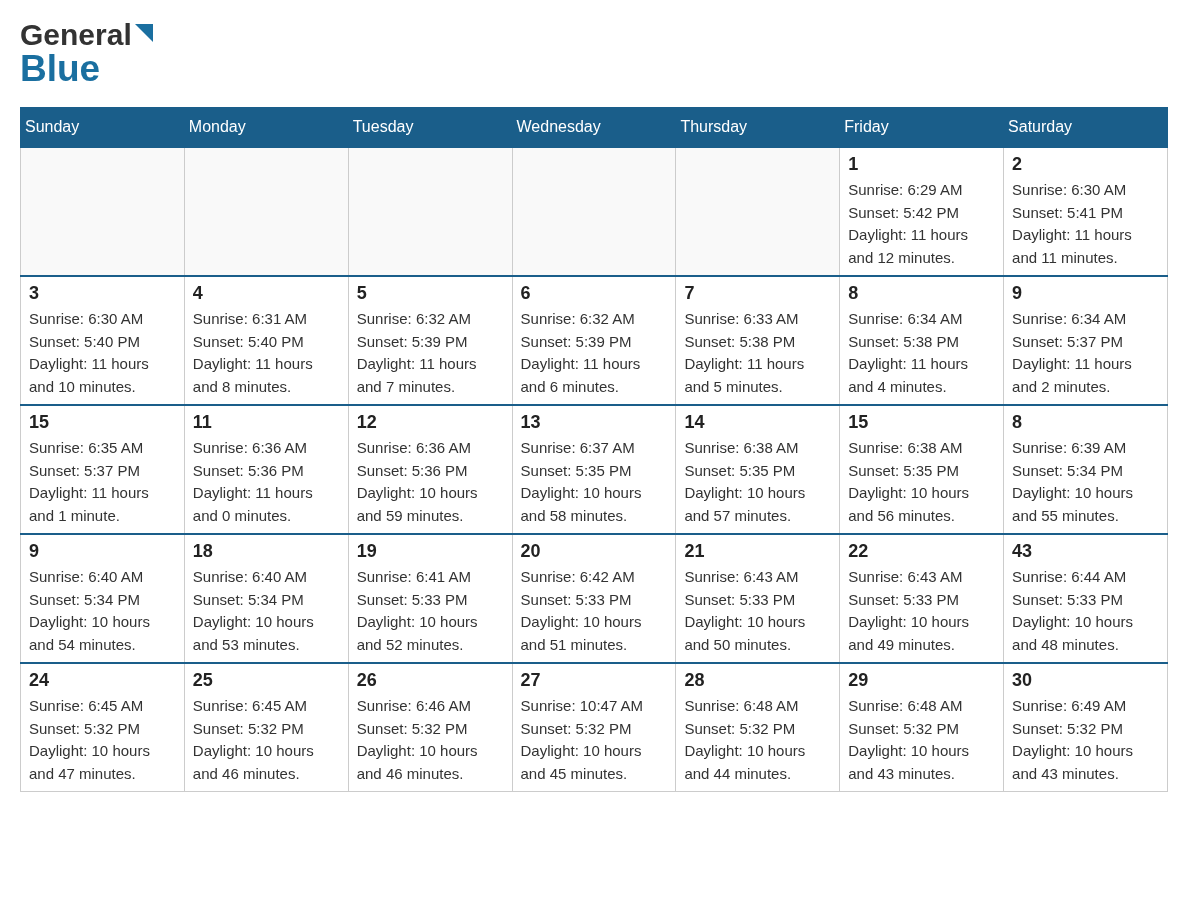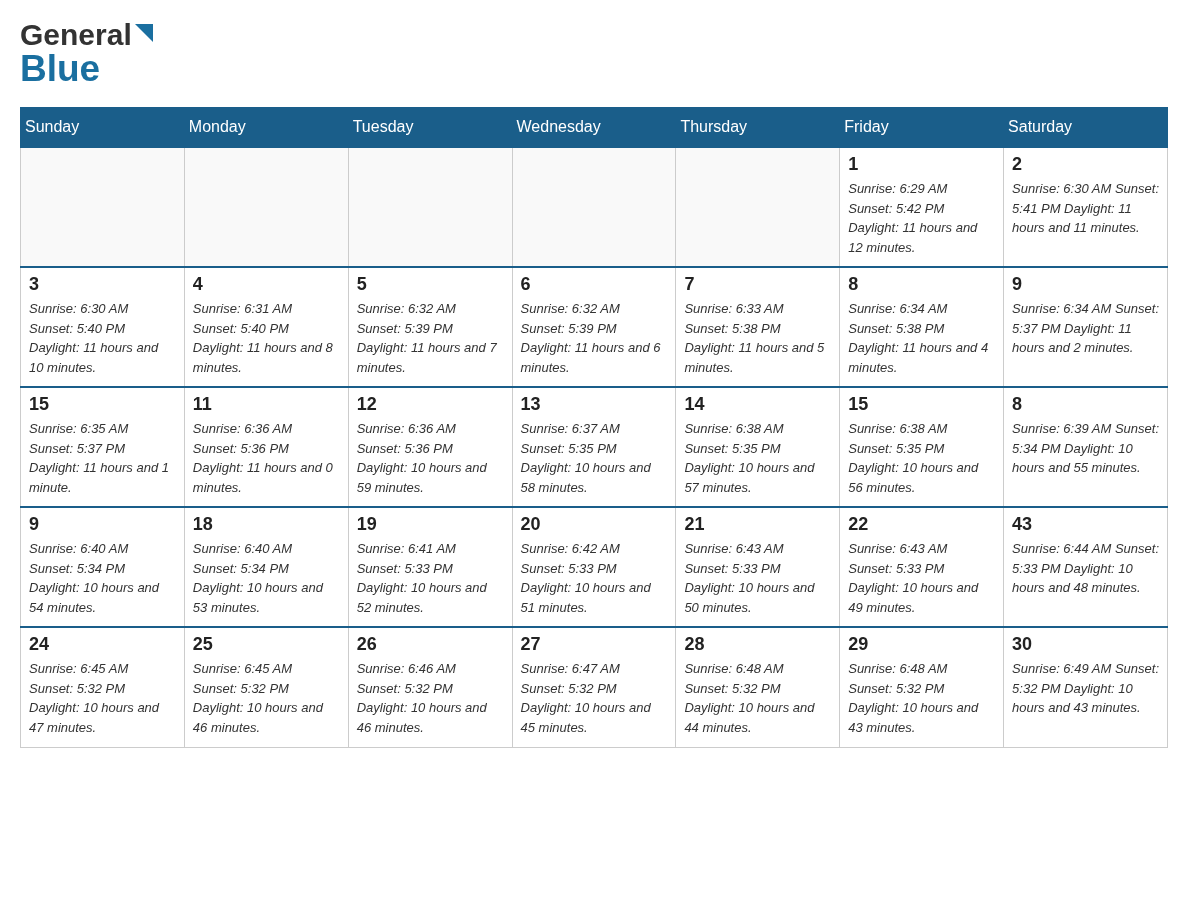--- a/index.html
+++ b/index.html
@@ -53,24 +53,23 @@
     .calendar tr.week-row td {
       border-top: 2px solid #1a5e8a;
     }
     .day-number {
       font-size: 18px;
       font-weight: bold;
       color: #222;
       margin-bottom: 4px;
     }
     .day-info {
-      font-size: 13px;
+      font-size: 15px;
       color: #333;
       line-height: 1.5;
-      font-style: italic;
     }
     .empty-cell {
       background: #f9f9f9;
     }
     .logo-wrapper {
       display: flex;
       flex-direction: column;
       line-height: 1;
     }
     .logo-line1 {
@@ -288,21 +287,21 @@
 Daylight: 10 hours and 46 minutes.</div>
         </td>
         <td>
           <div class="day-number">26</div>
           <div class="day-info">Sunrise: 6:46 AM
 Sunset: 5:32 PM
 Daylight: 10 hours and 46 minutes.</div>
         </td>
         <td>
           <div class="day-number">27</div>
-          <div class="day-info">Sunrise: 6:47 AM
+          <div class="day-info">Sunrise: 10:47 AM
 Sunset: 5:32 PM
 Daylight: 10 hours and 45 minutes.</div>
         </td>
         <td>
           <div class="day-number">28</div>
           <div class="day-info">Sunrise: 6:48 AM
 Sunset: 5:32 PM
 Daylight: 10 hours and 44 minutes.</div>
         </td>
         <td>

